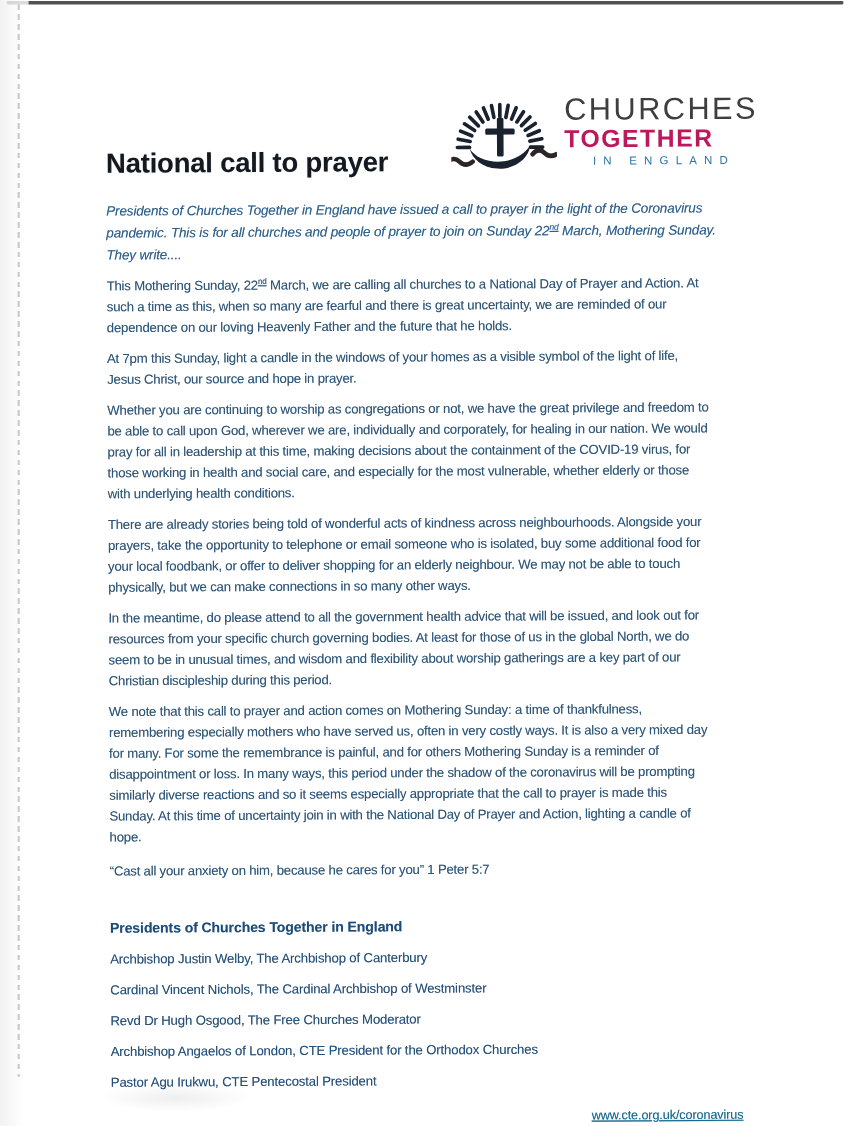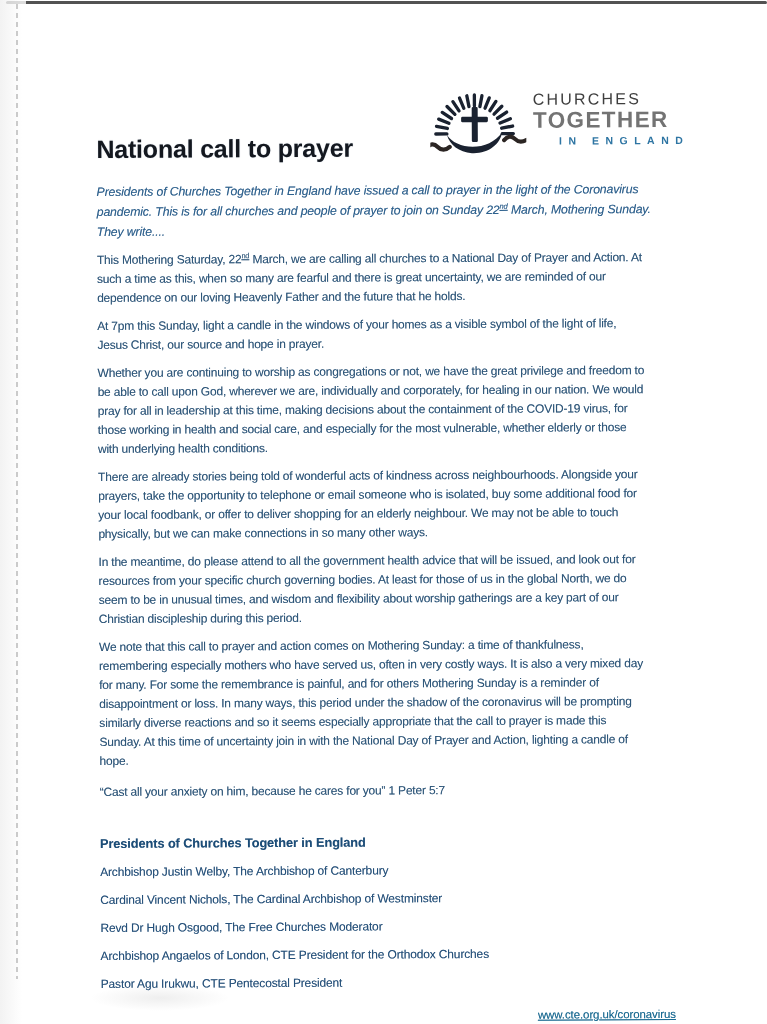--- a/index.html
+++ b/index.html
@@ -42,29 +42,29 @@
     letter-spacing:-0.2px;
     text-shadow:0 0 1px rgba(30,60,100,.35);
   }
   .logo{
     position:absolute;right:-18px;top:-2px;
     display:flex;align-items:center;gap:7px;
   }
   .logo svg{display:block;}
   .logo-text{display:flex;flex-direction:column;line-height:1;}
   .logo-churches{
-    font-size:16px;color:#3e3e3e;letter-spacing:2.2px;
+    font-size:28px;color:#3e3e3e;letter-spacing:2.2px;
     font-weight:400;
   }
   .logo-together{
-    font-size:22.5px;color:#737373;font-weight:bold;letter-spacing:1.4px;
+    font-size:22.5px;color:#be185d;font-weight:bold;letter-spacing:1.4px;
     margin-top:2px;
   }
   .logo-inengland{
-    font-size:10.5px;color:#2e75a3;font-weight:bold;letter-spacing:6.5px;
+    font-size:10.5px;color:#2e75a3;font-weight:normal;letter-spacing:6.5px;
     margin-top:4px;margin-left:2px;padding-left:24px;
   }
   .intro{
     margin:18px 0 0 0;
     font-style:italic;
     font-size:12.3px;line-height:20px;
     color:#2e628e;
     white-space:pre;
     letter-spacing:-0.15px;
     text-shadow:0 0 .6px rgba(40,80,130,.5);
@@ -145,21 +145,21 @@
         <div class="logo-together">TOGETHER</div>
         <div class="logo-inengland">IN ENGLAND</div>
       </div>
     </div>
   </div>
 
   <p class="intro"><span>Presidents of Churches Together in England have issued a call to prayer in the light of the Coronavirus
 pandemic. This is for all churches and people of prayer to join on Sunday 22</span><sup>nd</sup><span> March, Mothering Sunday.
 They write....</span></p>
 
-  <p class="para"><span>This Mothering Saturday, 22</span><sup>nd</sup><span> March, we are calling all churches to a National Day of Prayer and Action. At
+  <p class="para"><span>This Mothering Sunday, 22</span><sup>nd</sup><span> March, we are calling all churches to a National Day of Prayer and Action. At
 such a time as this, when so many are fearful and there is great uncertainty, we are reminded of our
 dependence on our loving Heavenly Father and the future that he holds.</span></p>
 
   <p class="para">At 7pm this Sunday, light a candle in the windows of your homes as a visible symbol of the light of life,
 Jesus Christ, our source and hope in prayer.</p>
   <p class="para">Whether you are continuing to worship as congregations or not, we have the great privilege and freedom to
 be able to call upon God, wherever we are, individually and corporately, for healing in our nation. We would
 pray for all in leadership at this time, making decisions about the containment of the COVID-19 virus, for
 those working in health and social care, and especially for the most vulnerable, whether elderly or those
 with underlying health conditions.</p>

